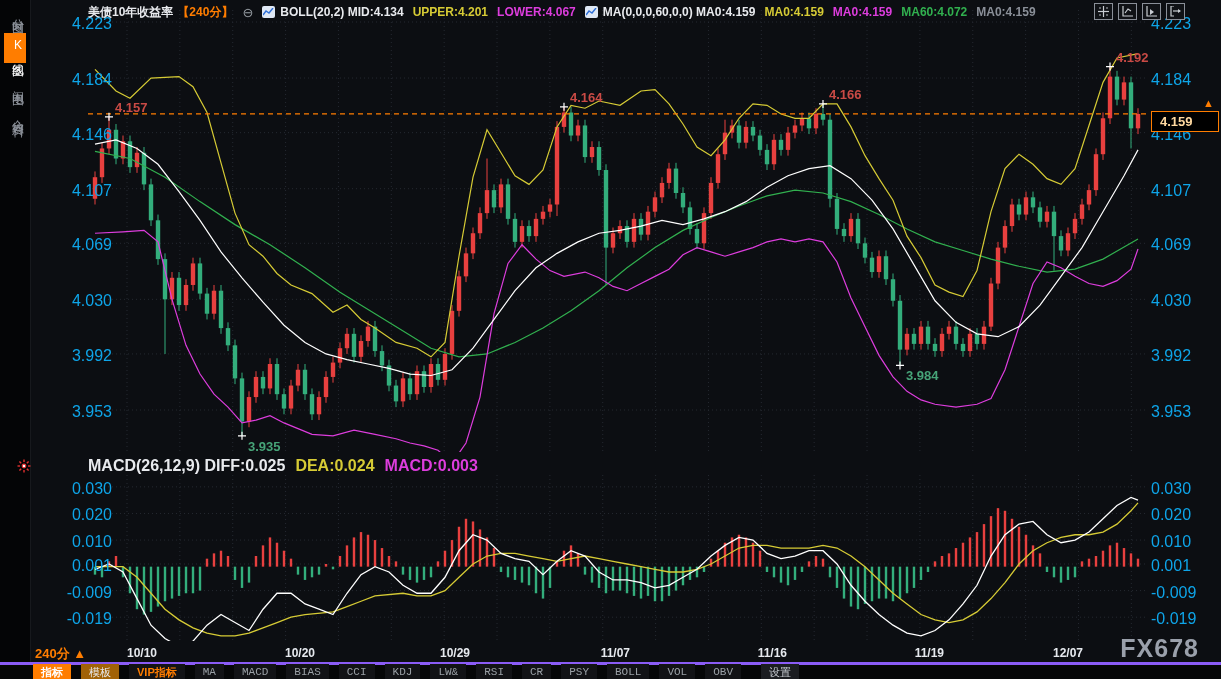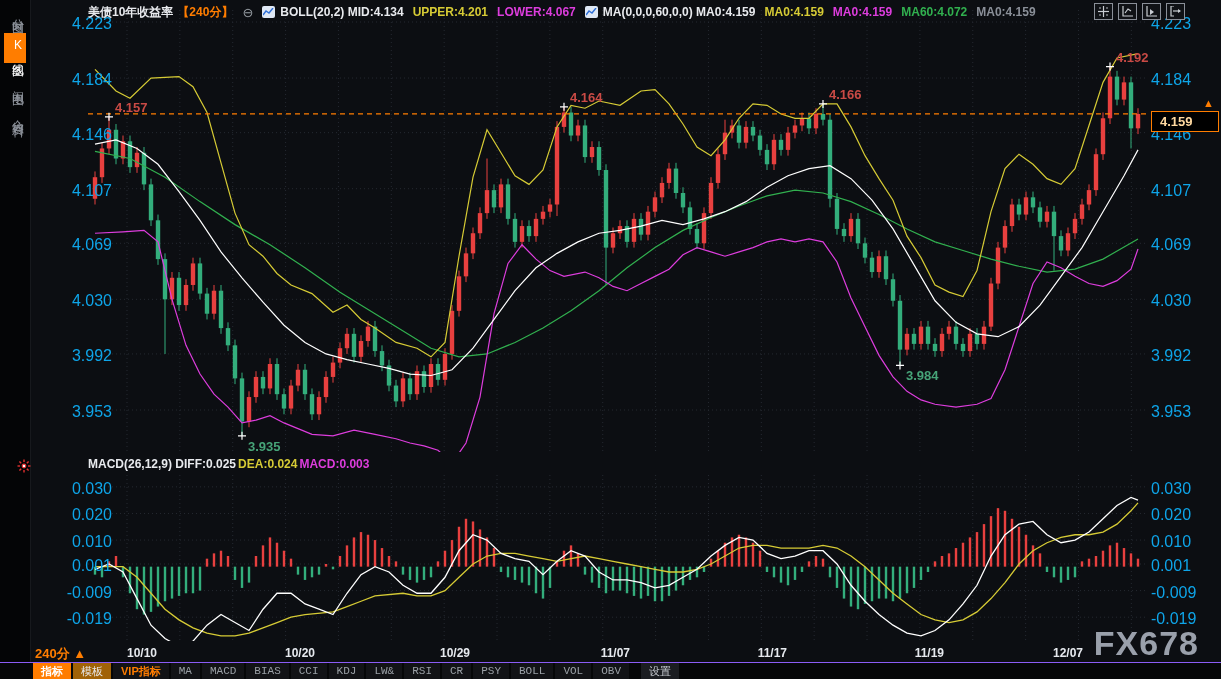--- a/index.html
+++ b/index.html
@@ -12,39 +12,39 @@
   .vtab.active{background:#ff7d00;color:#fff}
   
   .hdr{position:absolute;left:88px;top:3px;height:18px;display:flex;align-items:center;gap:9px;
        font-size:12px;font-weight:bold;white-space:nowrap;z-index:5}
   .hdr .sp{display:inline-block}
   .mini-chart-icon{width:13px;height:12px;background:#dfe8f5;border-radius:2px;display:inline-flex;align-items:center;justify-content:center}
   .collapse-icon{color:#9aa0a6;font-size:13px;font-weight:normal;cursor:pointer}
   .tr-icons{position:absolute;right:36px;top:3px;display:flex;gap:5px;z-index:5}
   .tr-icons .ic{width:17px;height:15px;border:1px solid #8a8f98;background:#101216;display:flex;align-items:center;justify-content:center;cursor:pointer}
   .axis-label{position:absolute;font-size:16px;color:#0ea5e9;z-index:4}
-  .macd-hdr{position:absolute;left:88px;top:457px;font-size:12px;font-weight:bold;display:flex;gap:2px;z-index:5;white-space:nowrap}
+  .macd-hdr{position:absolute;left:88px;top:457px;font-size:16px;font-weight:bold;display:flex;gap:10px;z-index:5;white-space:nowrap}
   
   .price-box{position:absolute;left:1151px;top:111px;width:68px;height:21px;background:#000;
              border:1px solid #ff7d00;color:#ffd9a0;font-size:13px;font-weight:bold;
              display:flex;align-items:center;padding-left:8px;z-index:6;box-sizing:border-box}
   .price-arrow{position:absolute;left:1203px;top:97px;color:#ff7d00;font-size:11px;z-index:6}
   
   .period-label{position:absolute;left:35px;top:645px;color:#ff7d00;font-size:13px;font-weight:bold;z-index:5;cursor:pointer}
   .date-label{position:absolute;top:646px;width:60px;text-align:right;font-size:12px;font-weight:bold;color:#e6e9ee;z-index:4}
   
   .toolbar{position:absolute;left:0;top:662px;width:1221px;height:17px;background:#060708;
-           border-top:1px solid #8b5cf6;display:flex;align-items:center;gap:2px;padding-left:33px;box-sizing:border-box;z-index:7}
+           border-top:3px solid #8b5cf6;display:flex;align-items:center;gap:10px;padding-left:33px;box-sizing:border-box;z-index:7}
   .tbtn{font-size:11px;line-height:14px;padding:1px 8px;background:#121316;color:#9aa0a6;cursor:pointer;white-space:nowrap}
   .tbtn.mono{font-family:"Liberation Mono","DejaVu Sans Mono",monospace}
   .tbtn.active{background:#ff7d00;color:#fff;font-weight:bold}
   .tbtn.plain{background:#a16207;color:#e8eaee}
   .tbtn.vip{color:#ff7d00;font-weight:bold}
   .tbtn.gap{margin-left:10px;background:#1b1d21;color:#c3c7cd}
-  .watermark{position:absolute;right:22px;bottom:16px;font-size:34px;font-weight:bold;
+  .watermark{position:absolute;right:22px;bottom:16px;font-size:25px;font-weight:bold;
              color:#9aa0ab;letter-spacing:1px;z-index:8;font-family:"Liberation Sans",sans-serif}
   .alarm{position:absolute;left:17px;top:459px;z-index:6;cursor:pointer}
   svg{display:block}
 </style>
 </head>
 <body>
 
 <div class="stage">
 
   <div class="sidebar" id="sidebar">
@@ -713,16 +713,16 @@
     <span class="axis-label" style="left: 60px; top: 557px; width: 52px; text-align: right;">0.001</span>
     <span class="axis-label" style="left: 1151px; top: 557px; width: 52px; text-align: left;">0.001</span>
     <span class="axis-label" style="left: 60px; top: 583.6px; width: 52px; text-align: right;">-0.009</span>
     <span class="axis-label" style="left: 1151px; top: 583.6px; width: 52px; text-align: left;">-0.009</span>
     <span class="axis-label" style="left: 60px; top: 610.2px; width: 52px; text-align: right;">-0.019</span>
     <span class="axis-label" style="left: 1151px; top: 610.2px; width: 52px; text-align: left;">-0.019</span>
     <span class="date-label" style="left: 97px;">10/10</span>
     <span class="date-label" style="left: 255px;">10/20</span>
     <span class="date-label" style="left: 410px;">10/29</span>
     <span class="date-label" style="left: 570px;">11/07</span>
-    <span class="date-label" style="left: 727px;">11/17</span>
+    <span class="date-label" style="left: 727px;">11/16</span>
     <span class="date-label" style="left: 884px;">11/19</span>
     <span class="date-label" style="left: 1023px;">12/07</span>
   </div>
 
 </body></html>

